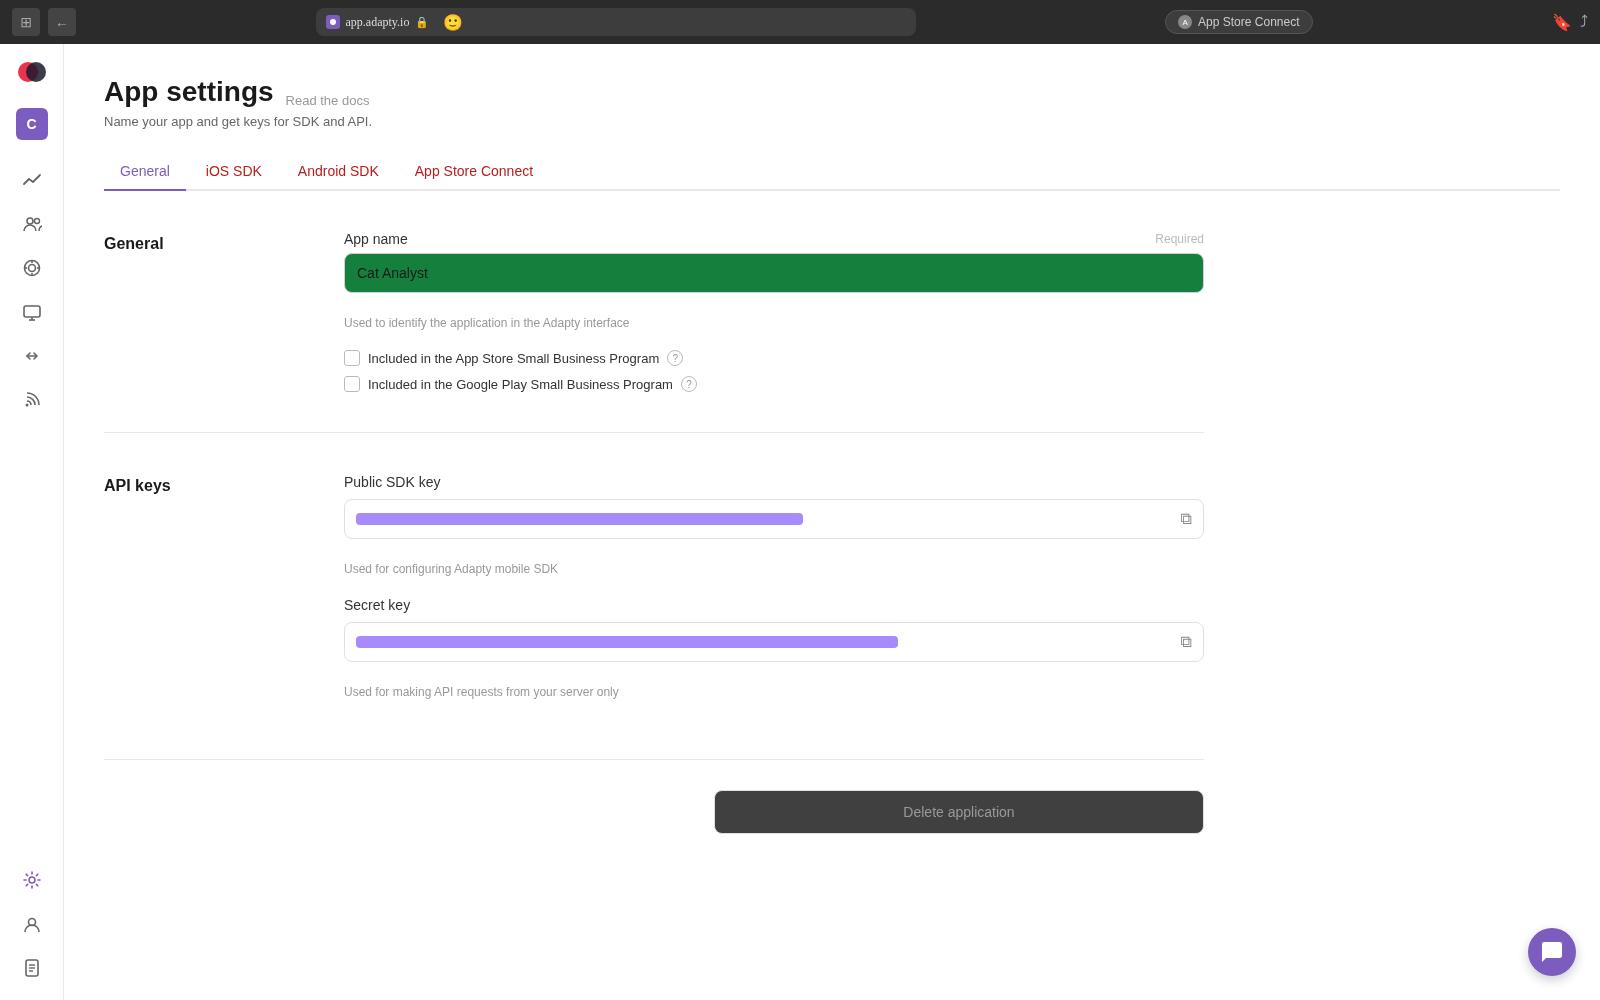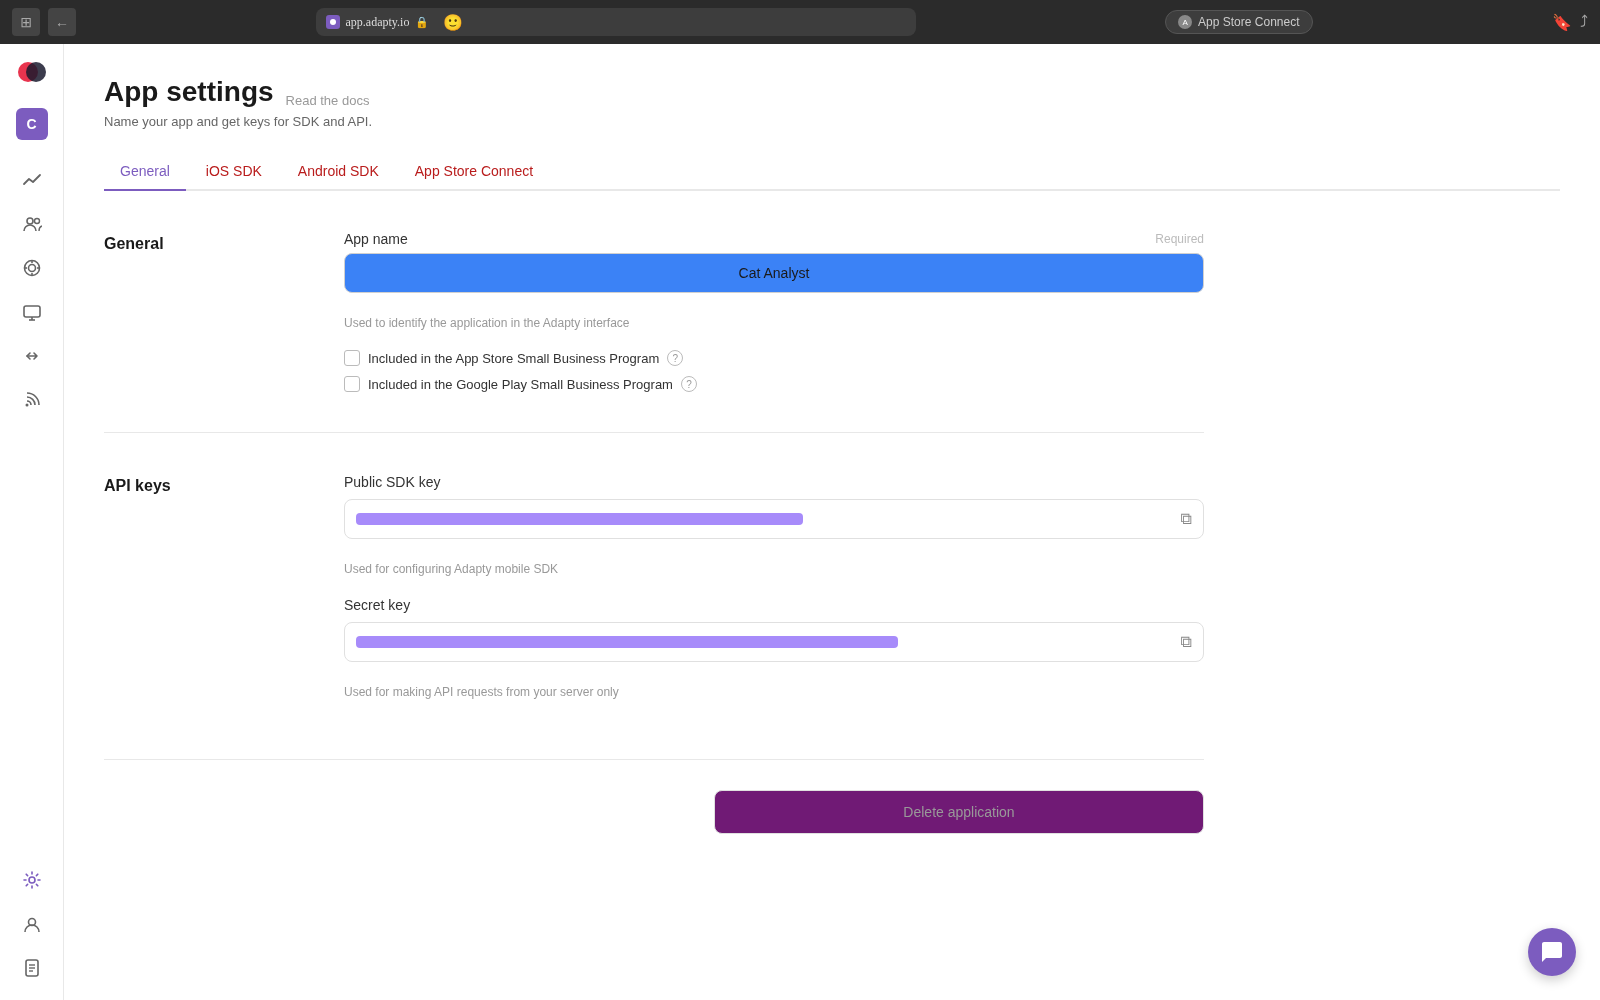--- a/index.html
+++ b/index.html
@@ -166,22 +166,21 @@
     .field-required { font-size: 12px; color: #bbb; }
     .field-input {
       width: 100%;
       height: 40px;
       border: 1px solid #d0d0d0;
       border-radius: 8px;
       padding: 0 12px;
       font-size: 14px;
       color: #1a1a1a;
       outline: none;
-      background: #3b82f6;
-      text-align: center;
+      background: #15803d;
     }
     .field-hint { font-size: 12px; color: #999; margin-top: 23px; }
 
     .checkbox-group { display: flex; flex-direction: column; gap: 10px; }
     .checkbox-item { display: flex; align-items: center; gap: 8px; font-size: 13px; color: #333; cursor: pointer; }
     .checkbox-box {
       width: 16px;
       height: 16px;
       border: 1.5px solid #bbb;
       border-radius: 3px;
@@ -245,21 +244,21 @@
     
     .delete-section {
       padding: 30px 0 20px;
       display: flex;
       justify-content: flex-end;
     }
     .delete-btn {
       width: 100%;
       max-width: 490px;
       height: 44px;
-      background: #701a75;
+      background: #404040;
       border: 1px solid #e0e0e0;
       border-radius: 8px;
       color: #999;
       font-size: 14px;
       cursor: pointer;
       transition: background 0.15s;
     }
 
     
     .chat-bubble {

